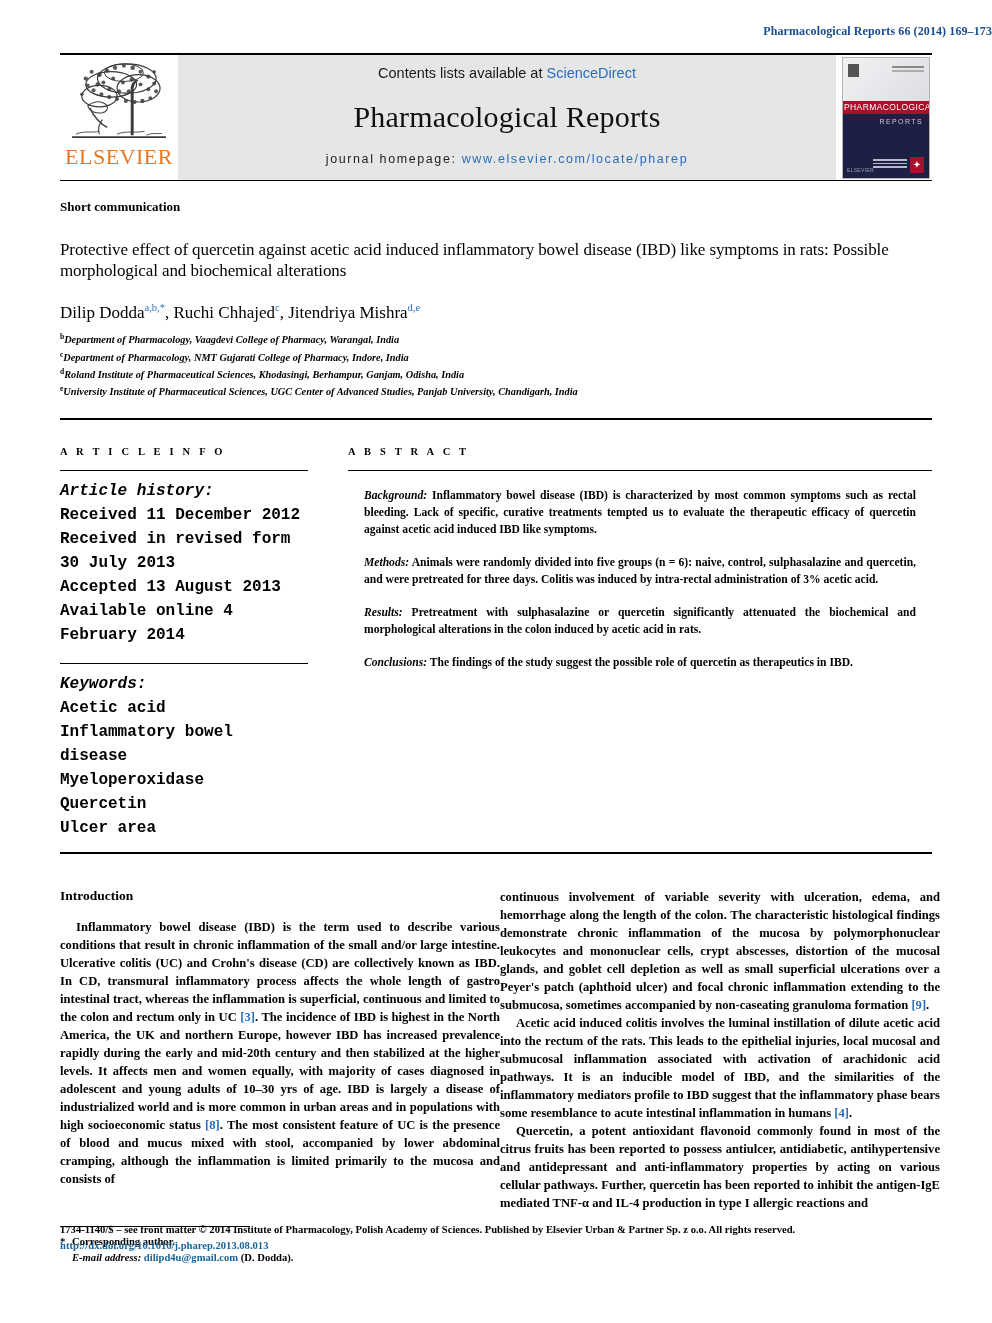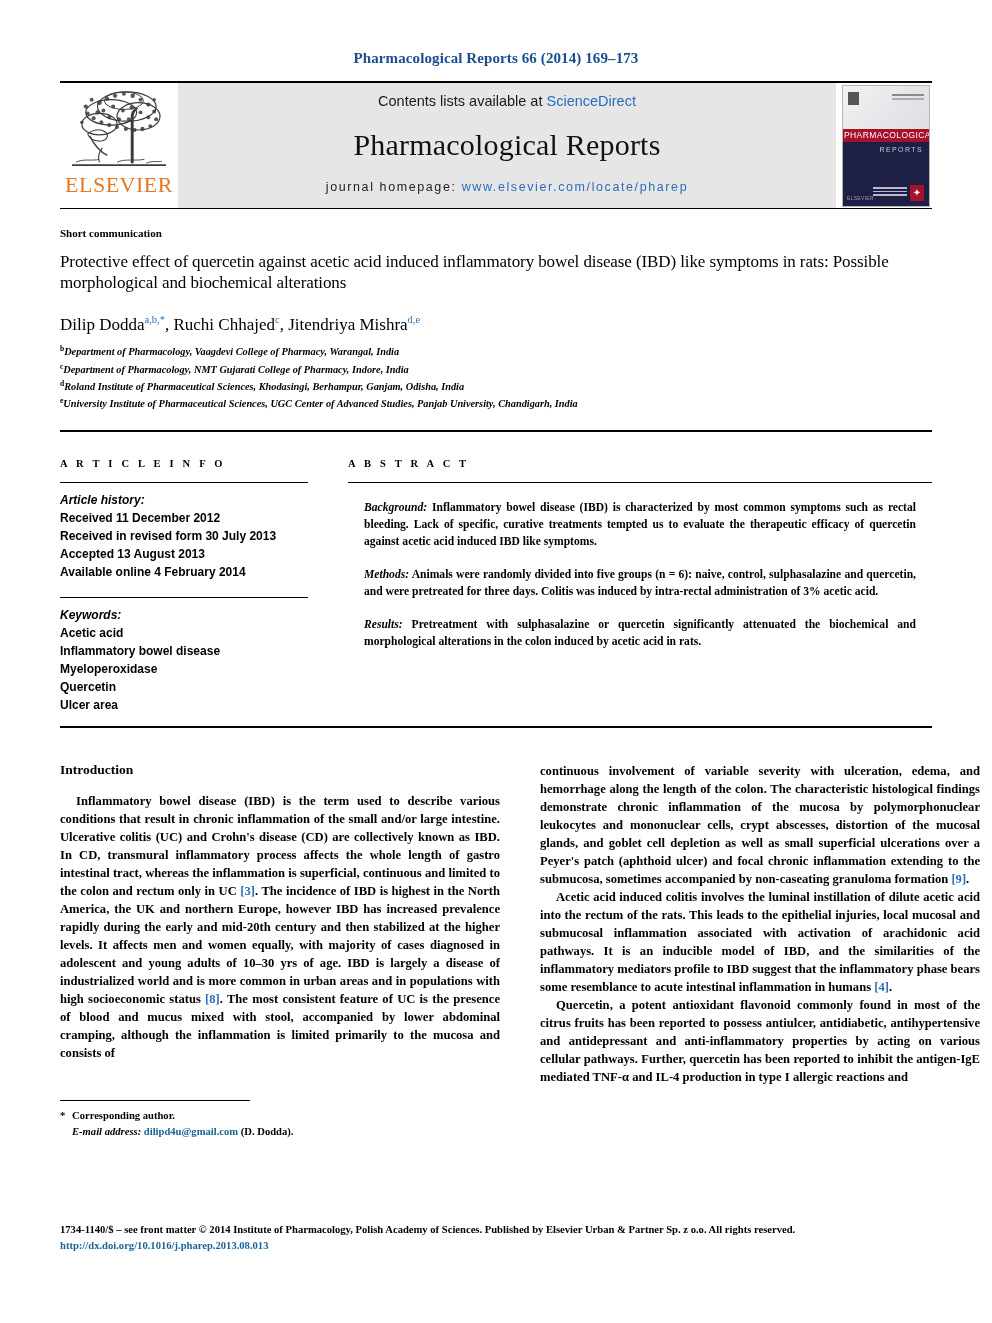--- a/index.html
+++ b/index.html
@@ -18,26 +18,26 @@
   .page {
     position: relative;
     width: 992px;
     height: 1323px;
     padding: 0;
     box-sizing: border-box;
   }
 
   
   .running-head {
-    text-align: center;
+    text-align: right;
     color: #1a4d8f;
     font-weight: bold;
-    font-size: 15px;
+    font-size: 12px;
     letter-spacing: .1px;
-    padding-top: 50px;
+    padding-top: 24px;
   }
 
   
   .masthead {
     margin: 14px 60px 0 60px;
     border-top: 2.5px solid #000;
     display: flex;
     align-items: stretch;
     height: 125px;
   }
@@ -200,22 +200,22 @@
     border-top: 1px solid #000;
     margin-top: 0;
   }
   .masthead-bottom-rule {
     margin: 0 60px;
     border-top: 1.2px solid #000;
   }
   .article-type {
     font-family: "Liberation Serif", serif;
     font-weight: bold;
-    font-size: 11px;
-    margin-bottom: 12px;
+    font-size: 13px;
+    margin-bottom: 24px;
   }
   .article-title {
     font-family: "Liberation Serif", serif;
     font-size: 17px;
     line-height: 1.26;
     font-weight: normal;
     margin: 0 0 20px 0;
     letter-spacing: -0.1px;
   }
   .authors {
@@ -262,22 +262,22 @@
     font-size: 10.5px;
     letter-spacing: 3.2px;
     margin-bottom: 13px;
     margin-top: 12px;
   }
   .rule-thin {
     border-top: 1px solid #000;
     margin-bottom: 8px;
   }
   .info-block {
-    font-family: Liberation Sans, sans-serif;
-    font-size: 12px;
+    font-family: Liberation Mono, monospace;
+    font-size: 16px;
     line-height: 1.5;
     font-weight: bold;
   }
   .info-block .ital {
     font-style: italic;
   }
   .info-gap {
     height: 16px;
   }
   .abs-body {
@@ -302,21 +302,20 @@
   }
   .infoabs-bottom {
     margin: 12px 60px 0 60px;
     border-top: 2.5px solid #000;
   }
 
   
   .body-wrap {
     margin: 34px 60px 4px 60px;
     display: flex;
-    gap: 40px;
     position: relative;
   }
   .bcol {
     width: 440px;
     flex: 0 0 440px;
   }
   h2.section-head {
     font-family: "Liberation Serif", serif;
     font-size: 13.5px;
     font-weight: bold;
@@ -520,20 +519,21 @@
       </div>
     </div>
 
     <div class="col-abs">
       <div class="sec-label">A B S T R A C T</div>
       <div class="rule-thin"></div>
       <div class="abs-body">
         <p><span class="lead">Background:</span><span> Inflammatory bowel disease (IBD) is characterized by most common symptoms such as rectal bleeding. Lack of specific, curative treatments tempted us to evaluate the therapeutic efficacy of quercetin against acetic acid induced IBD like symptoms.</span></p>
         <p><span class="lead">Methods:</span><span> Animals were randomly divided into five groups (n = 6): naive, control, sulphasalazine and quercetin, and were pretreated for three days. Colitis was induced by intra-rectal administration of 3% acetic acid.</span></p>
         <p><span class="lead">Results:</span><span> Pretreatment with sulphasalazine or quercetin significantly attenuated the biochemical and morphological alterations in the colon induced by acetic acid in rats.</span></p>
+        <p><span class="lead">Conclusions:</span><span> The findings of the study suggest the possible role of quercetin as therapeutics in IBD.</span></p>
       </div>
     </div>
   </div>
 
   <div class="infoabs-bottom"></div>
 
   <div class="body-wrap">
 
     <div class="bcol">
       <h2 class="section-head">Introduction</h2>

